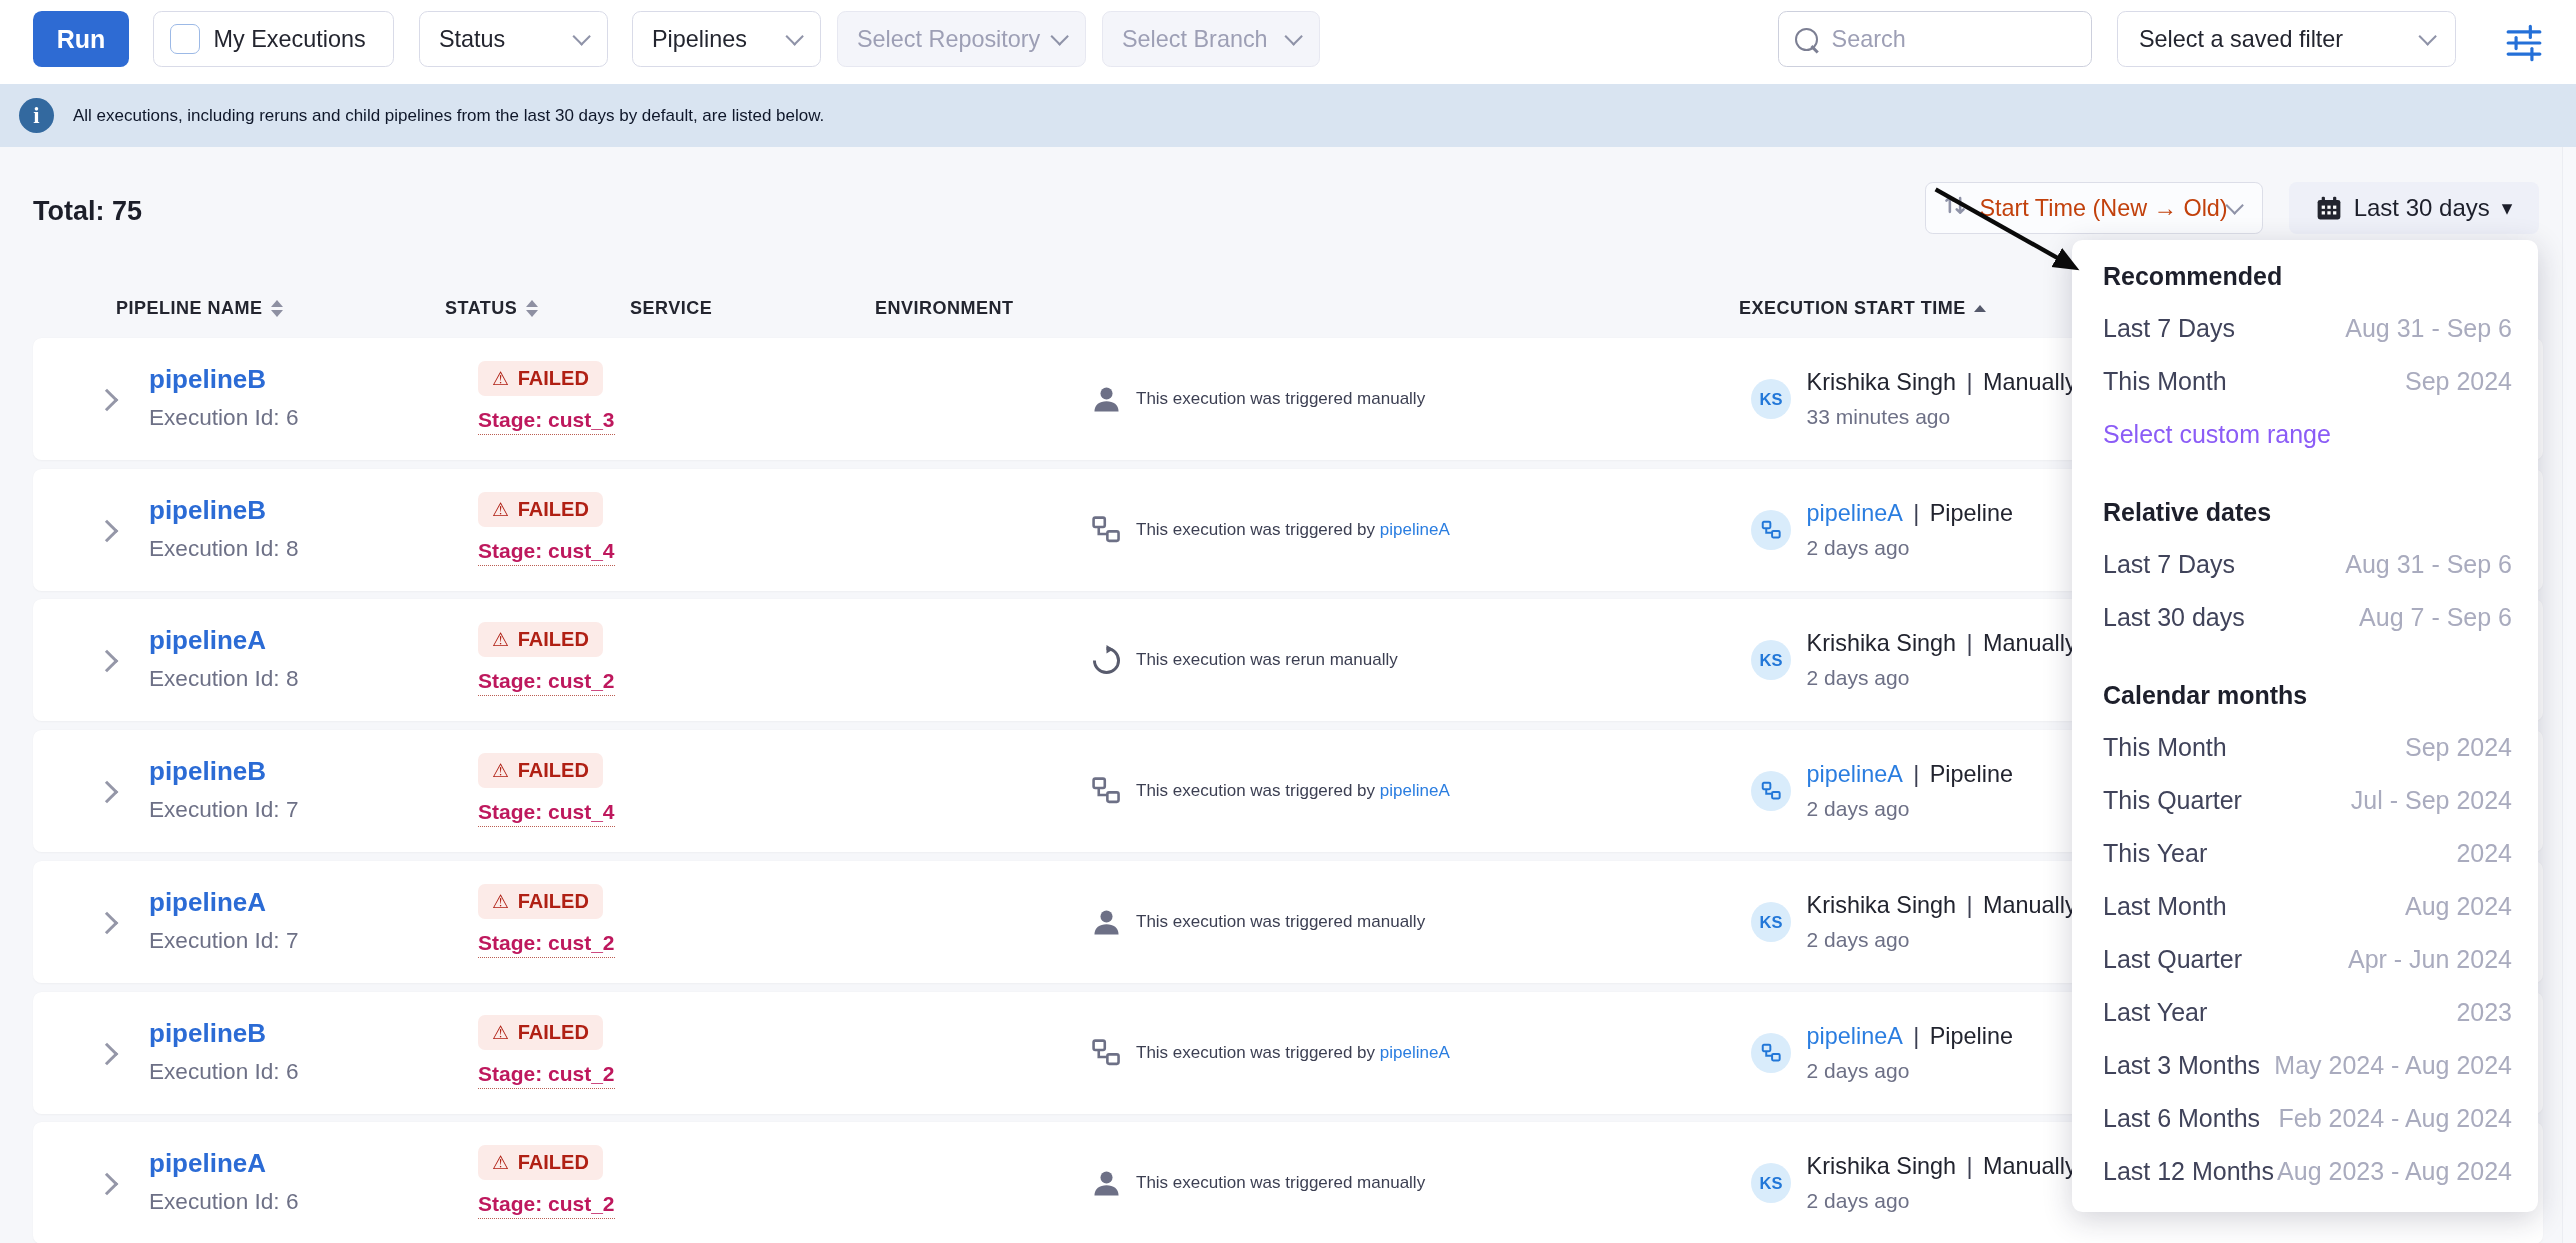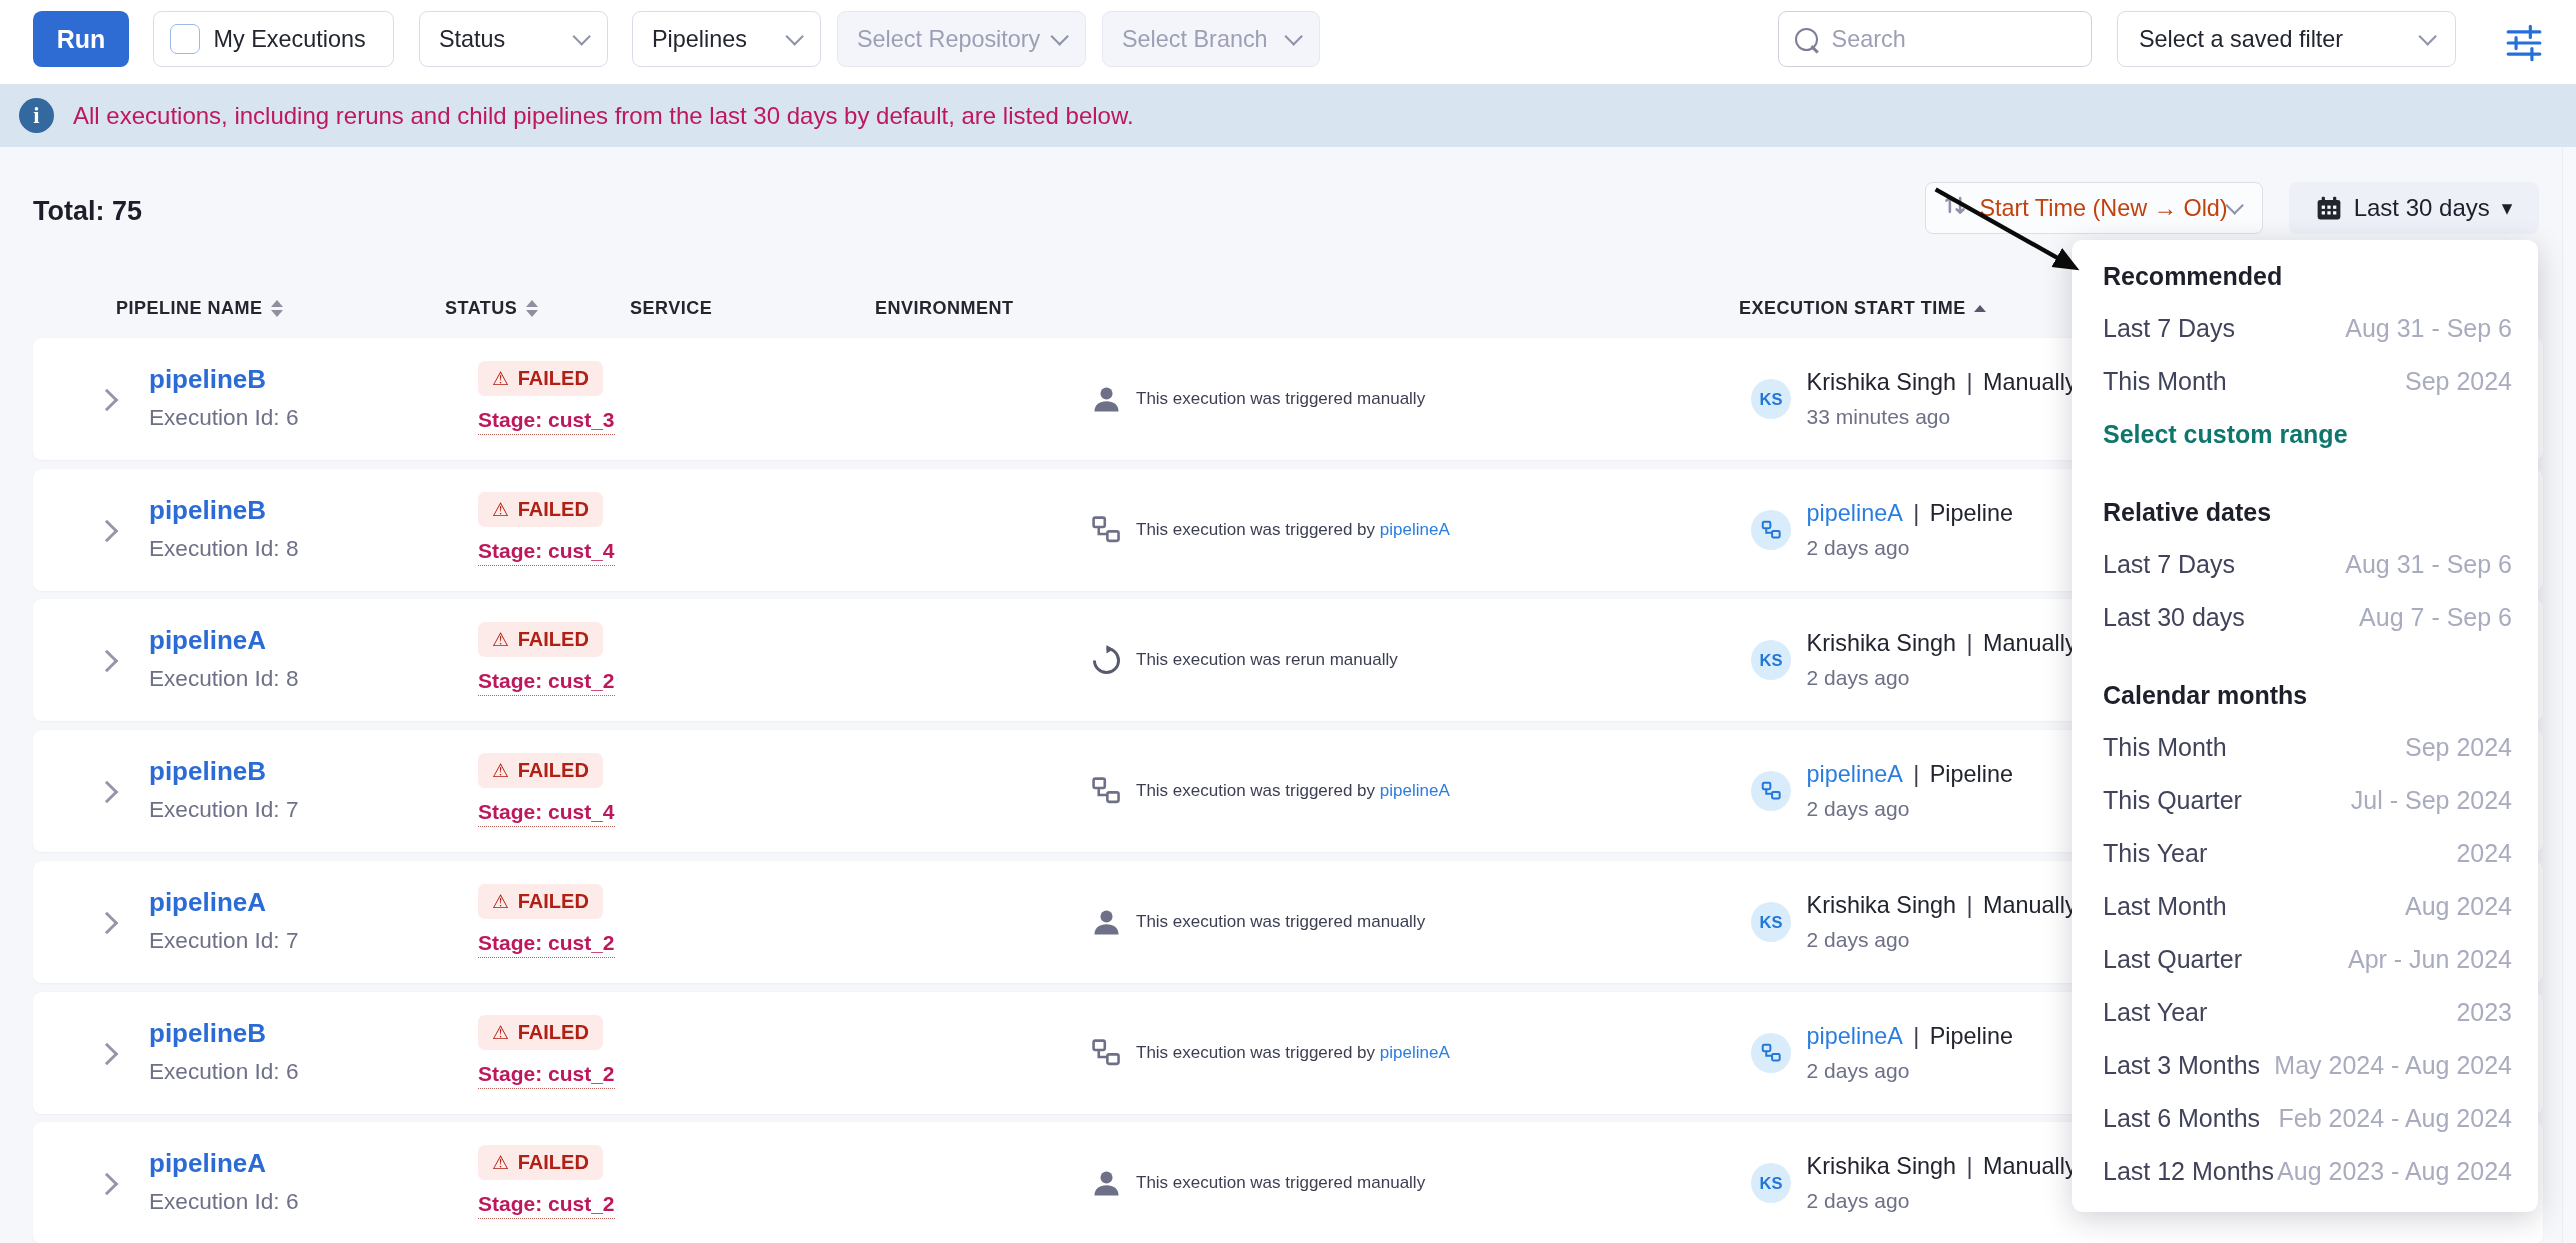--- a/index.html
+++ b/index.html
@@ -22,21 +22,21 @@
   .mag{width:19px;height:19px;border:2.6px solid #7c7f93;border-radius:50%;position:relative;margin:0 12px 0 15.6px;flex:0 0 auto;}
   .mag::after{content:"";position:absolute;width:2.6px;height:8.7px;background:#7c7f93;left:16.5px;top:14.8px;transform:rotate(-45deg);}
   .search input{border:none;outline:none;font-size:23.4px;font-family:inherit;color:#23252f;width:208px;background:transparent;}
   .search input::placeholder{color:#9d9fb5;}
   .sliders{position:absolute;left:2505px;top:22.6px;width:38px;height:40px;cursor:pointer;}
 
   
   .banner{position:absolute;left:0;top:84px;width:2576px;height:63px;background:#d9e4f1;display:flex;align-items:center;}
   .info-ic{width:35px;height:35px;border-radius:50%;background:#33699f;color:#fff;font-size:22.6px;font-weight:bold;
     display:flex;align-items:center;justify-content:center;margin:0 19px 0 19px;font-family:"Liberation Serif",serif;flex:0 0 auto;}
-  .banner-text{font-size:24px;color:#be185d;}
+  .banner-text{font-size:17px;color:#0f172a;}
 
   
   .total{position:absolute;left:33px;top:196px;font-size:27px;font-weight:bold;color:#1c1e29;text-align:right;}
   .sortbox{position:absolute;left:1925px;top:182px;width:338px;height:52px;box-sizing:border-box;background:#fbfcfe;
     border:0.9px solid #dcdee8;border-radius:7.8px;display:flex;align-items:center;font-size:23.4px;color:#c2410c;}
   .datebtn{position:absolute;left:2289px;top:182px;width:250px;height:52px;box-sizing:border-box;background:#eef0f8;
     border-radius:7.8px;display:flex;align-items:center;justify-content:center;gap:12px;font-size:24px;color:#1d1f2b;cursor:pointer;}
   .caret{font-size:21px;color:#1d1f2b;}
 
   
@@ -80,21 +80,21 @@
   .s-sep{margin:0 10.4px;color:#3c3f52;}
   .s-time{margin-top:8.7px;font-size:21px;color:#6d7086;}
 
   
   .menu{position:absolute;left:2072px;top:240px;width:466px;height:972px;box-sizing:border-box;background:#fff;
     border-radius:10.4px;box-shadow:0 7px 29.5px rgba(30,32,60,0.20);padding:10.4px 26px 0 31px;z-index:5;}
   .m-head{height:52px;display:flex;align-items:center;font-size:25px;font-weight:bold;color:#1d1f2b;}
   .m-item{height:53px;display:flex;align-items:center;justify-content:space-between;cursor:pointer;}
   .m-label{font-size:25px;color:#40435a;}
   .m-val{font-size:25px;color:#a9abbe;}
-  .m-item.m-link .m-label{color:#0f766e;font-weight:bold;}
+  .m-item.m-link .m-label{color:#8b5cf6;}
   .m-sec{margin-bottom:25px;}
 
   .arrow-svg{position:absolute;left:1911px;top:165px;z-index:6;}
   .scroll-track{position:absolute;left:2562px;top:147px;width:14px;height:1097px;background:#f7f8fb;border-left:0.9px solid #ebedf2;}
 </style>
 </head>
 <body>
 
 <div class="screen">
 

